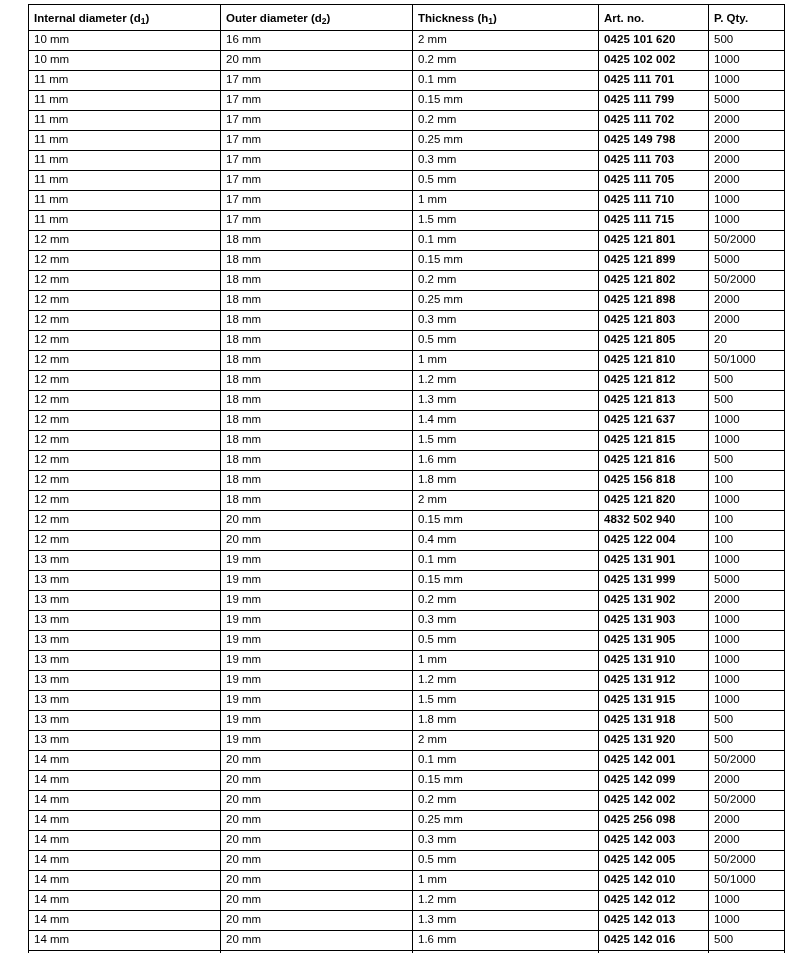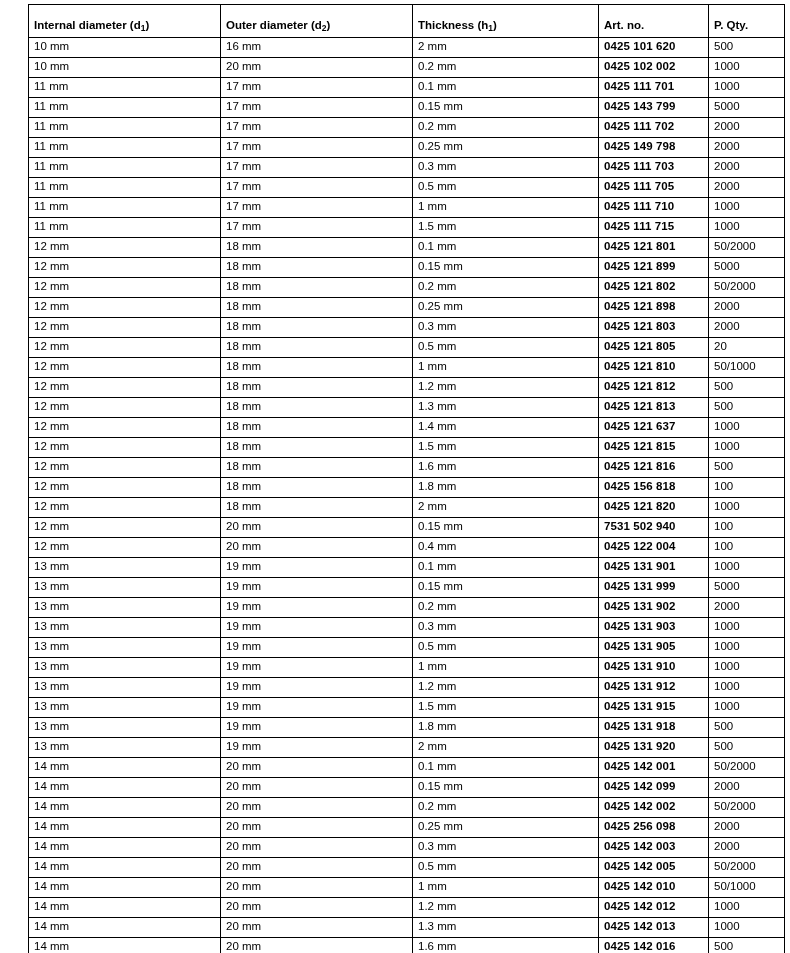--- a/index.html
+++ b/index.html
@@ -36,21 +36,21 @@
     line-height: 1;
     padding: 3px 0 3px 5px;
     text-align: left;
     vertical-align: middle;
     white-space: nowrap;
     overflow: hidden;
   }
   table.spec thead th {
     font-weight: bold;
     font-size: 11.5px;
-    padding-top: 15px;
+    padding-top: 8px;
     padding-bottom: 5px;
   }
   table.spec thead th sub {
     font-size: 8.5px;
     vertical-align: baseline;
     position: relative;
     top: 2px;
   }
   table.spec tbody td {
     height: 13px;
@@ -100,21 +100,21 @@
           <td>11 mm</td>
           <td>17 mm</td>
           <td>0.1 mm</td>
           <td class="art">0425 111 701</td>
           <td>1000</td>
         </tr>
         <tr>
           <td>11 mm</td>
           <td>17 mm</td>
           <td>0.15 mm</td>
-          <td class="art">0425 143 799</td>
+          <td class="art">0425 111 799</td>
           <td>5000</td>
         </tr>
         <tr>
           <td>11 mm</td>
           <td>17 mm</td>
           <td>0.2 mm</td>
           <td class="art">0425 111 702</td>
           <td>2000</td>
         </tr>
         <tr>
@@ -247,21 +247,21 @@
           <td>12 mm</td>
           <td>18 mm</td>
           <td>2 mm</td>
           <td class="art">0425 121 820</td>
           <td>1000</td>
         </tr>
         <tr>
           <td>12 mm</td>
           <td>20 mm</td>
           <td>0.15 mm</td>
-          <td class="art">7531 502 940</td>
+          <td class="art">4832 502 940</td>
           <td>100</td>
         </tr>
         <tr>
           <td>12 mm</td>
           <td>20 mm</td>
           <td>0.4 mm</td>
           <td class="art">0425 122 004</td>
           <td>100</td>
         </tr>
         <tr>

